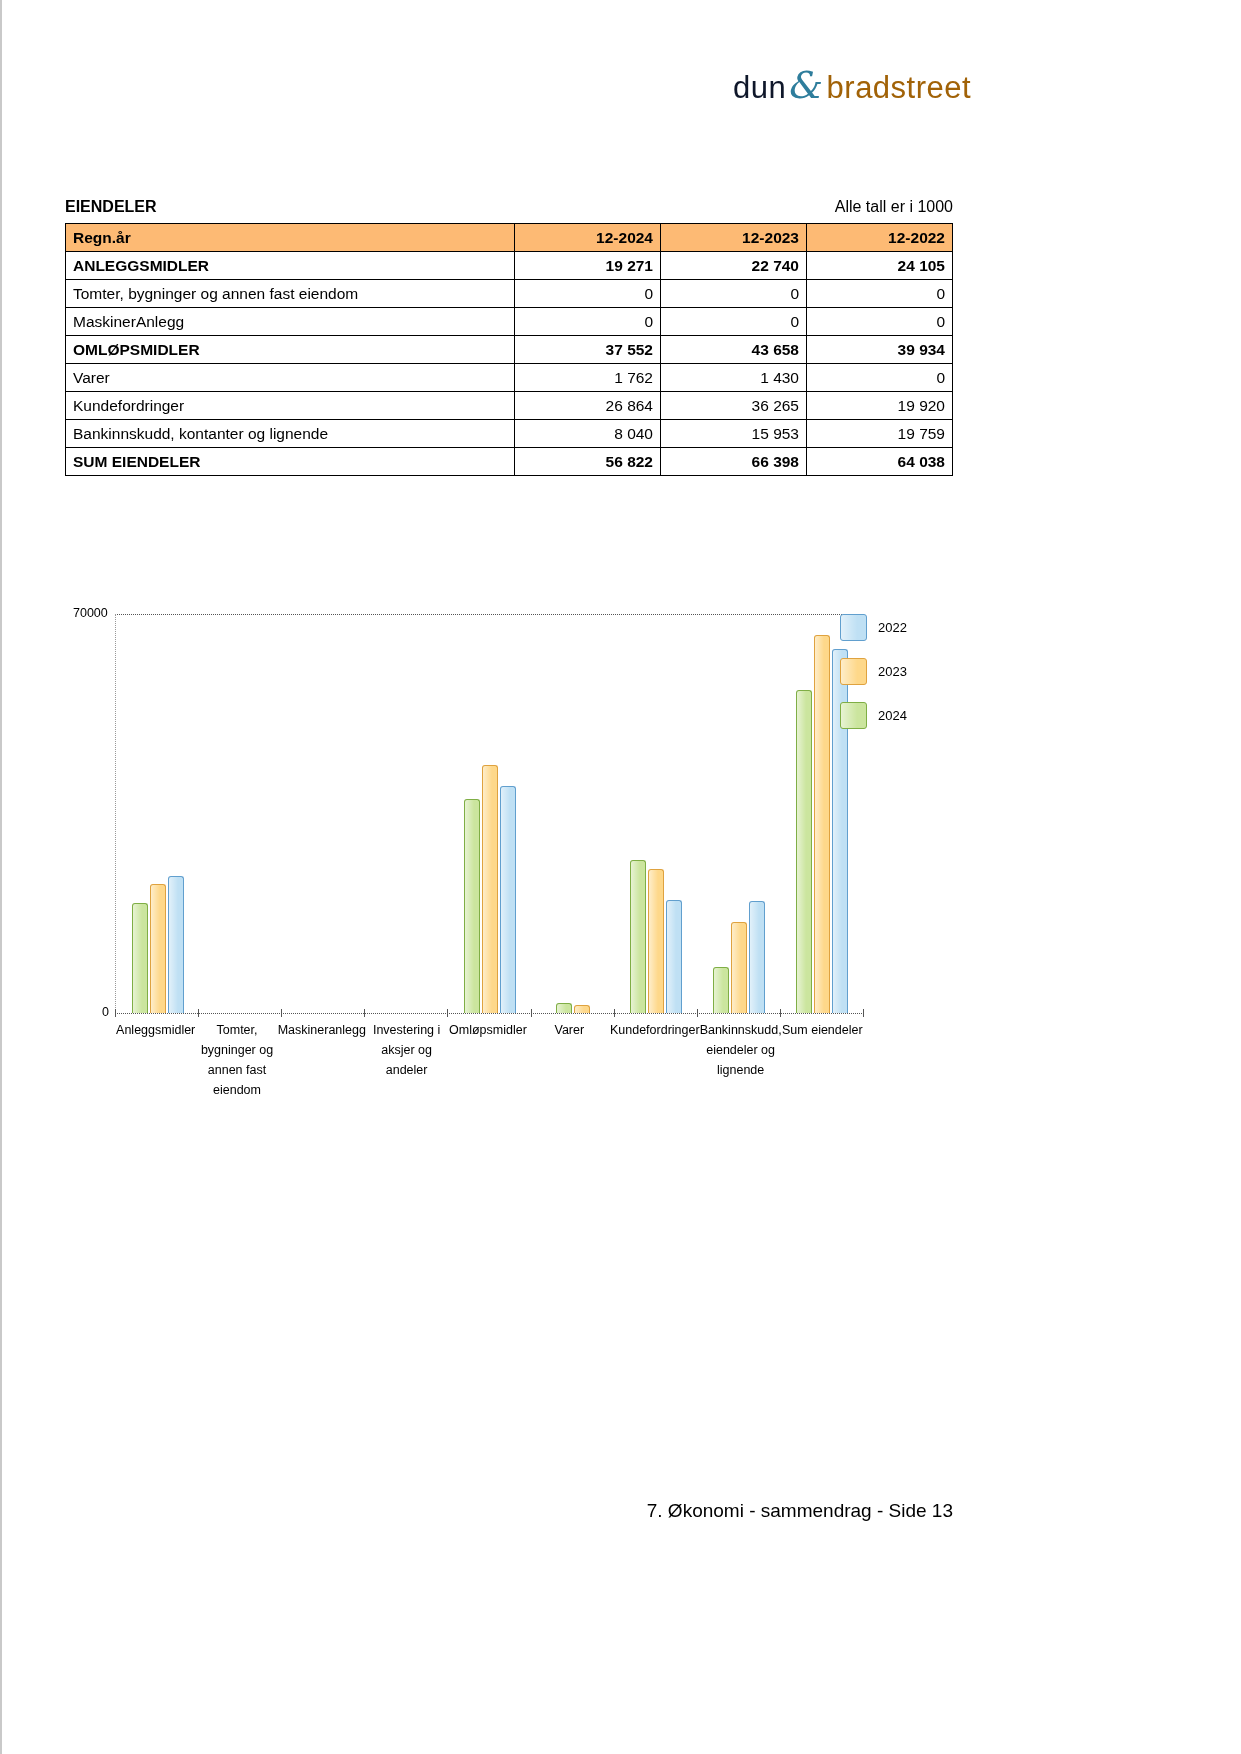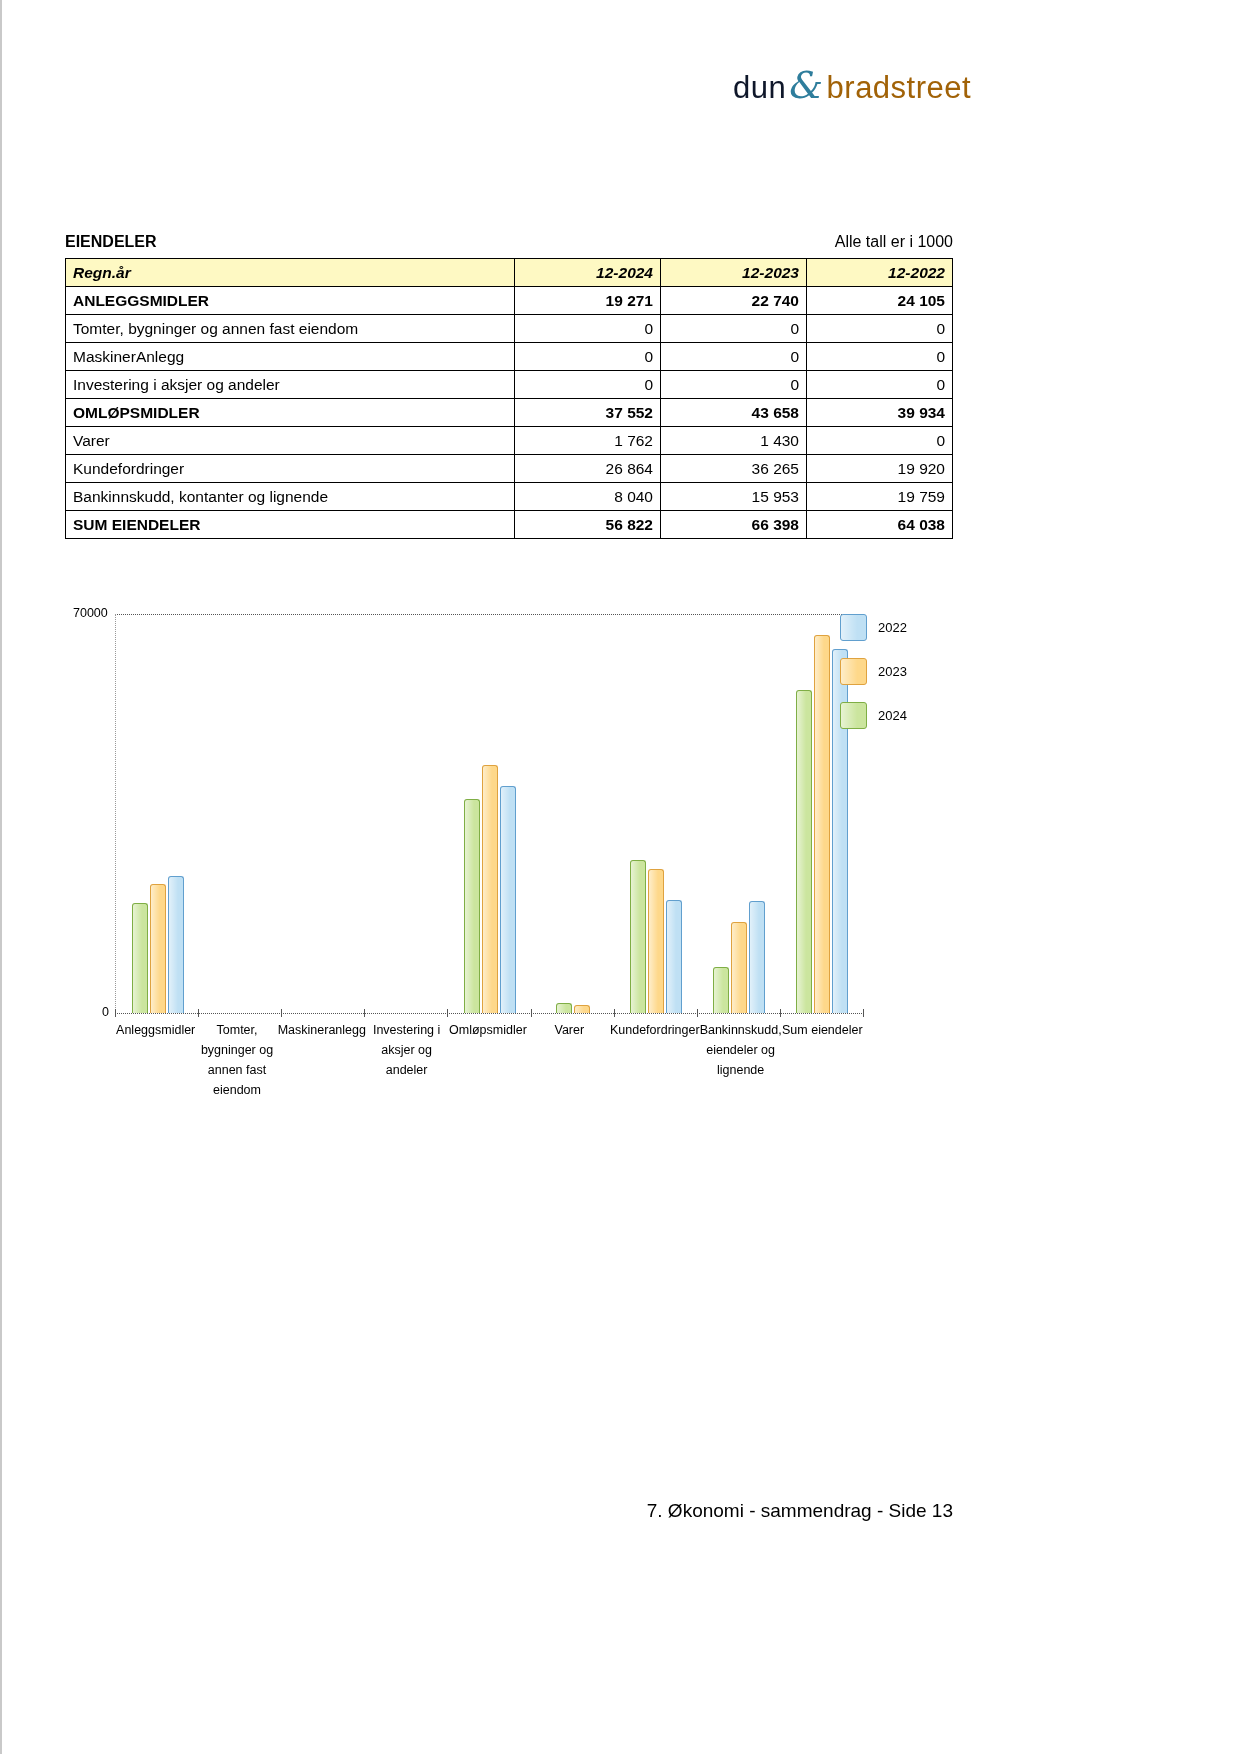--- a/index.html
+++ b/index.html
@@ -8,25 +8,25 @@
   .page-edge{position:absolute;left:0;top:0;width:2px;height:100%;background:#c9c9c9;}
 
   
   .logo{position:absolute;top:70px;left:733px;font-size:31px;letter-spacing:.5px;display:flex;align-items:baseline;}
   .logo-dun{color:#0f172a;}
   .logo-amp{color:#2e7d9c;font-size:38px;padding:0 3px;font-family:"DejaVu Serif",serif;font-style:italic;line-height:0;}
   .logo-brad{color:#a16207;}
 
   
   .table-wrap{position:absolute;left:65px;top:198px;width:888px;}
-  .table-title-row{display:flex;justify-content:space-between;align-items:flex-end;font-size:16px;margin-bottom:7px;margin-top:35px;}
+  .table-title-row{display:flex;justify-content:space-between;align-items:flex-end;font-size:16px;margin-bottom:7px;}
   .table-title-row .t-title{font-weight:bold;}
   table{border-collapse:collapse;width:100%;font-size:15.5px;table-layout:fixed;}
   th,td{border:1px solid #000;padding:4px 7px;height:19px;overflow:hidden;white-space:nowrap;}
-  th{background:#fef9c3;text-align:left;font-weight:bold;font-style:italic;}
+  th{background:#fdba74;text-align:left;font-weight:bold;}
   th.num,td.num{text-align:right;width:131px;}
   tr.bold td{font-weight:bold;}
 
   
   .chart{position:absolute;left:65px;top:598px;width:1080px;height:560px;font-size:12.5px;}
   .plot{position:absolute;left:50px;top:16px;width:748px;height:398px;
         border-top:1px dotted #555;border-bottom:1px dotted #555;border-left:1px dotted #999;
         display:flex;align-items:flex-end;box-sizing:content-box;}
   .group{flex:1;display:flex;justify-content:center;align-items:flex-end;gap:2px;}
   .bar{width:16px;border:1px solid;border-bottom:none;border-radius:3px 3px 0 0;box-sizing:border-box;
@@ -82,26 +82,20 @@
             <td class="num">0</td>
             <td class="num">0</td>
             <td class="num">0</td>
           </tr>
           <tr>
             <td>MaskinerAnlegg</td>
             <td class="num">0</td>
             <td class="num">0</td>
             <td class="num">0</td>
           </tr>
-          <tr>
-            <td>Investering i aksjer og andeler</td>
-            <td class="num">0</td>
-            <td class="num">0</td>
-            <td class="num">0</td>
-          </tr>
           <tr class="bold">
             <td>OMLØPSMIDLER</td>
             <td class="num">37 552</td>
             <td class="num">43 658</td>
             <td class="num">39 934</td>
           </tr>
           <tr>
             <td>Varer</td>
             <td class="num">1 762</td>
             <td class="num">1 430</td>

